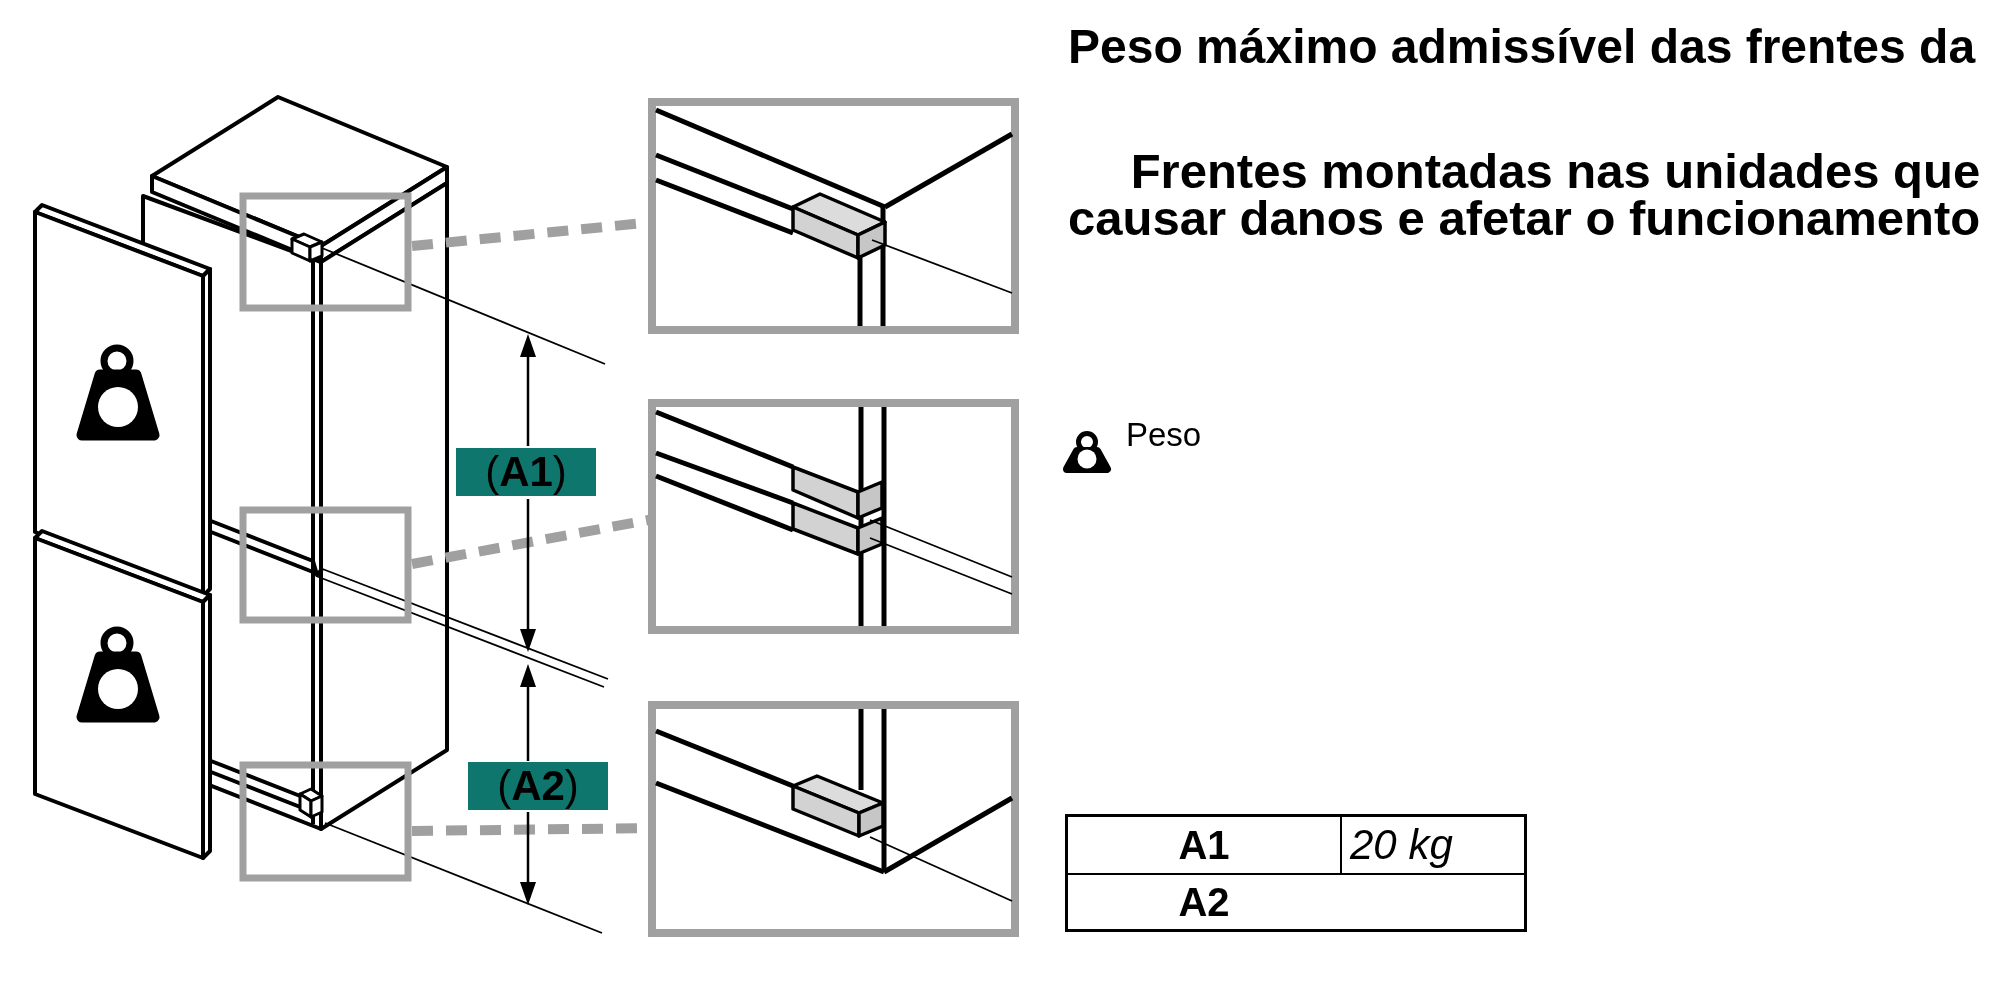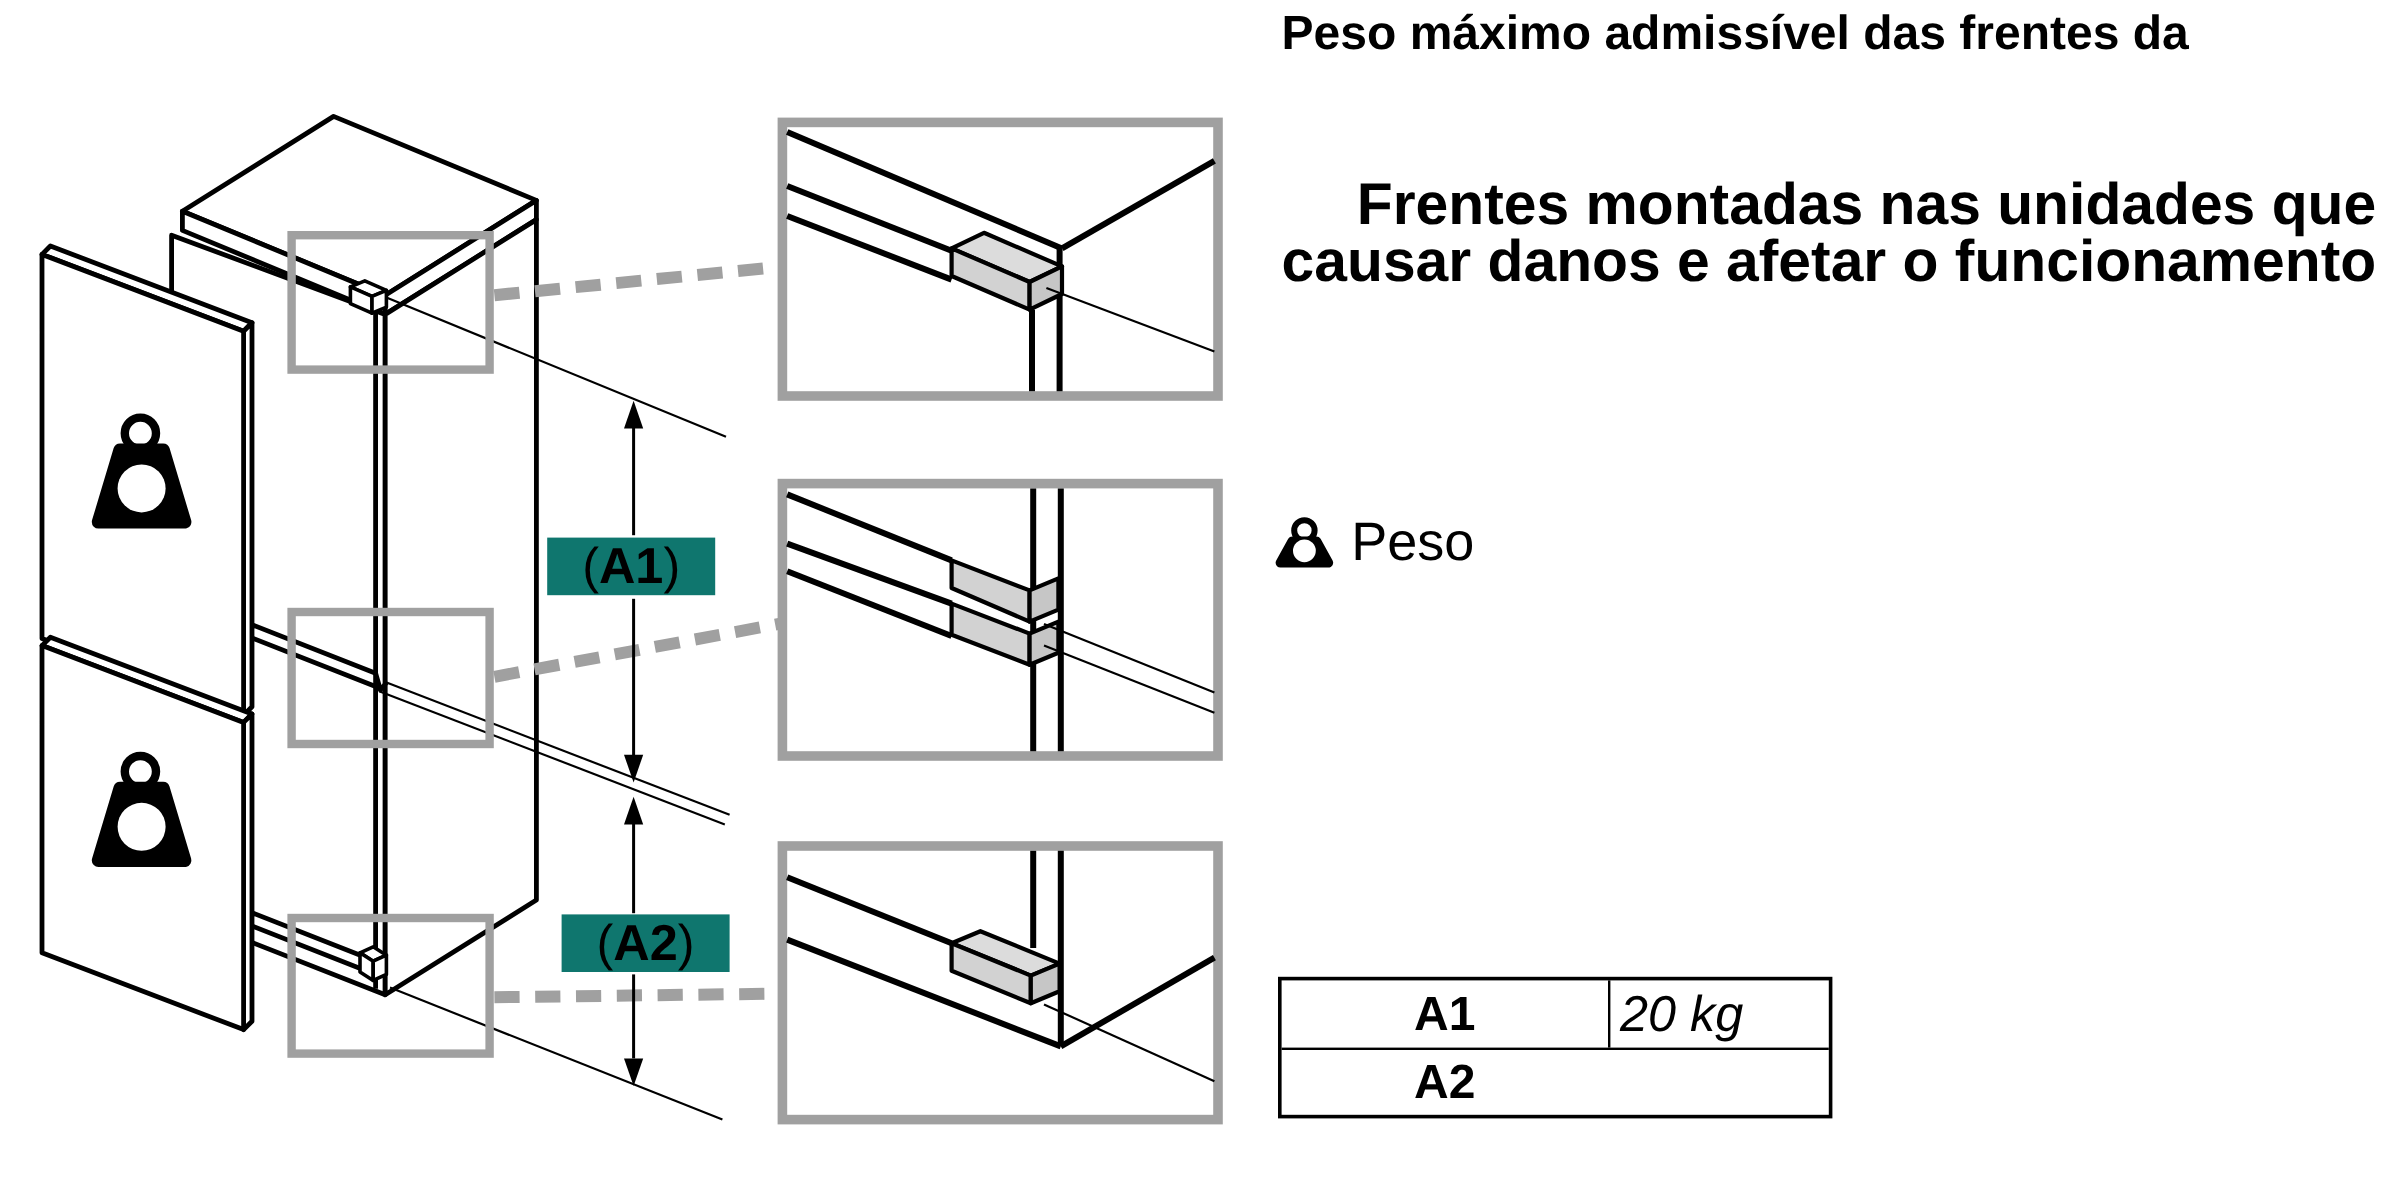--- a/index.html
+++ b/index.html
@@ -1,21 +1,21 @@
 <!DOCTYPE html>
 <html><head>
 <meta charset="utf-8">
 <style>
   html,body{margin:0;padding:0;background:#fff;}
   .page{position:relative;width:2000px;height:1000px;background:#ffffff;overflow:hidden;
         font-family:"Liberation Sans", sans-serif;color:#000;}
   .art{position:absolute;left:0;top:0;}
-  .title{position:absolute;left:1068px;top:5px;font-size:40px;font-weight:bold;line-height:47px;white-space:nowrap;}
+  .title{position:absolute;left:1068px;top:23px;font-size:48px;font-weight:bold;line-height:47px;white-space:nowrap;}
   .para{position:absolute;left:1068px;top:148px;font-size:49px;font-weight:700;line-height:47px;white-space:nowrap;text-align:right;}
-  .peso-label{position:absolute;left:1126px;top:426px;font-size:45px;white-space:nowrap;}
+  .peso-label{position:absolute;left:1126px;top:416px;font-size:33px;white-space:nowrap;}
   .dim-label{position:absolute;width:140px;height:48px;background:#0f766e;text-align:center;
              font-size:42px;line-height:48px;white-space:nowrap;}
   .dim-label .nm{font-weight:bold;}
   .dim-a1{left:456px;top:448px;}
   .dim-a2{left:468px;top:762px;}
   .wtable{position:absolute;left:1065px;top:814px;width:462px;height:118px;border:3px solid #000;
           box-sizing:border-box;display:grid;grid-template-rows:1fr 1fr;}
   .wrow{display:grid;grid-template-columns:272px 1fr;}
   .wrow + .wrow{border-top:2px solid #000;}
   .wcell-k{display:flex;align-items:center;justify-content:center;font-weight:bold;font-size:40px;}

